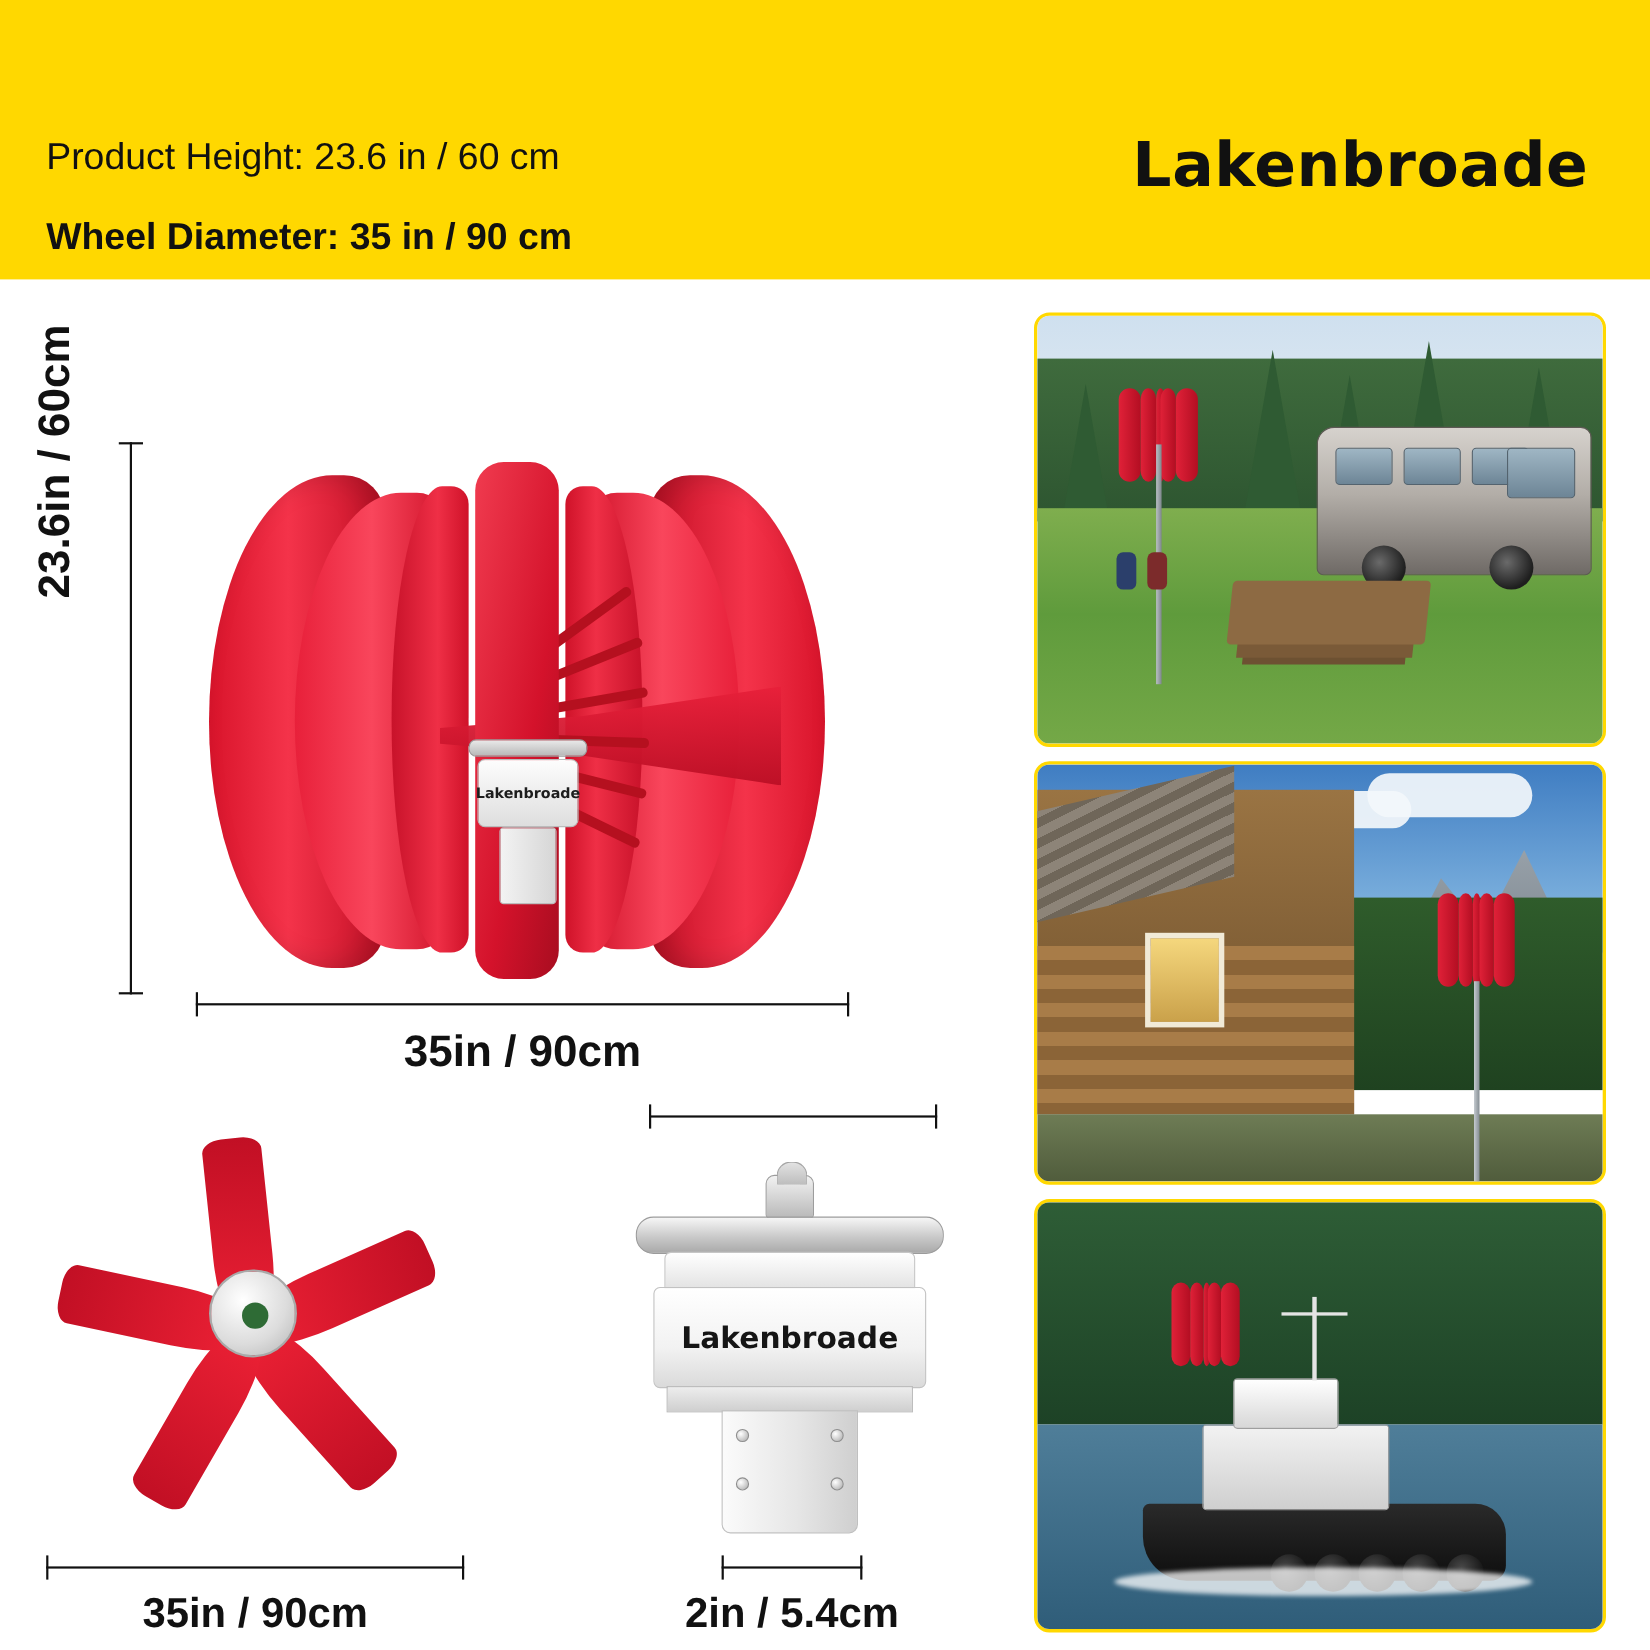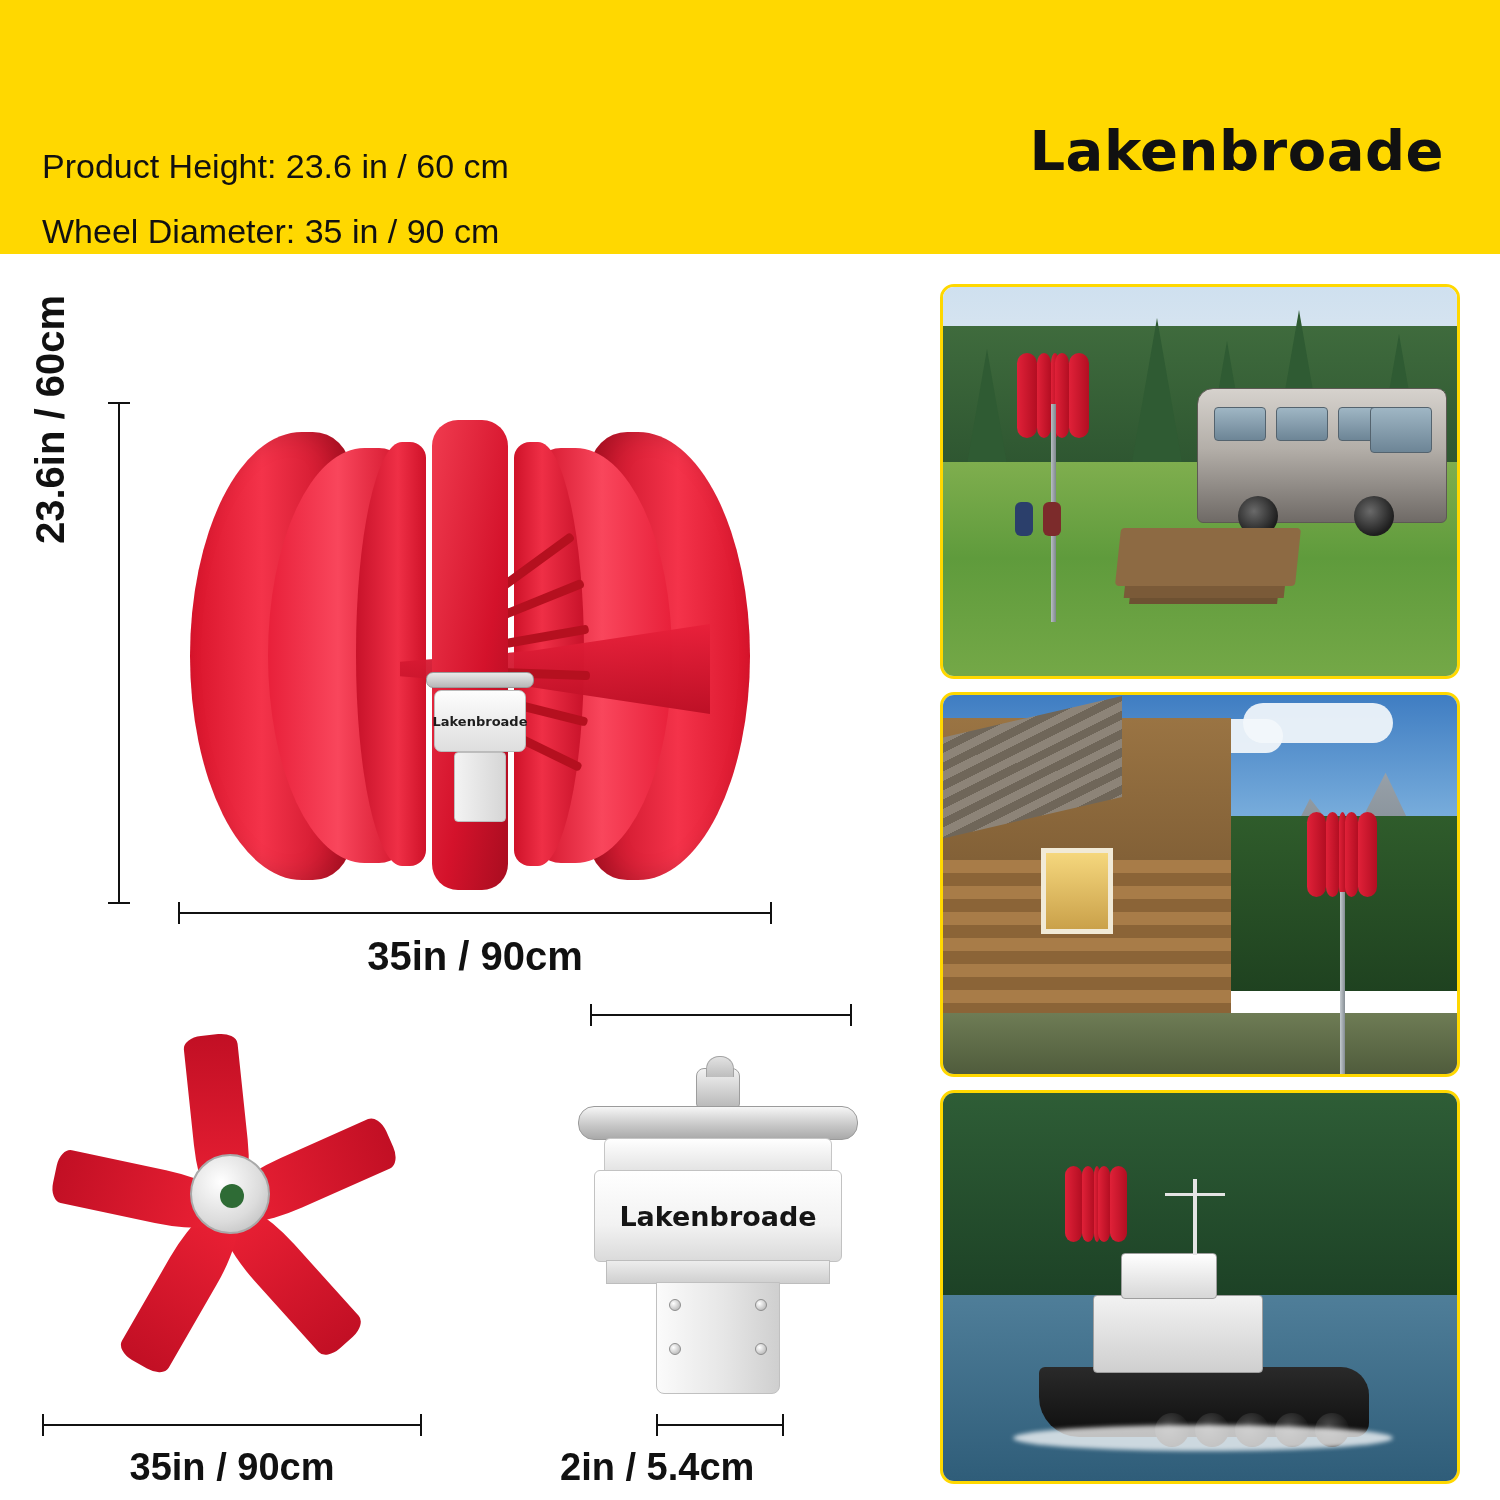--- a/index.html
+++ b/index.html
@@ -33,22 +33,22 @@
     color: #0b0b0b;
     font-family: "Liberation Sans", sans-serif;
   }
   .spec-line {
     position: absolute;
     left: 42px;
     font-size: 34px;
     color: #111;
     font-family: "Liberation Sans", sans-serif;
   }
-  .spec-line.l1 { top: 147px; }
-  .spec-line.l2 { top: 212px; }
+  .spec-line.l1 { top: 124px; }
+  .spec-line.l2 { top: 196px; font-weight: bold; }
   .brand-header {
     position: absolute;
     right: 56px; top: 118px;
     font-size: 56px;
     font-weight: bold;
     color: #111;
     font-family: "DejaVu Sans", sans-serif;
     letter-spacing: 0.5px;
   }
 
@@ -344,21 +344,21 @@
   .g-dim-bot {
     position: absolute; left: 656px; top: 1170px;
     width: 128px; height: 2px; background: #111;
   }
   .g-dim-bot::before, .g-dim-bot::after {
     content:""; position:absolute; top:-10px; width:2px; height:22px; background:#111;
   }
   .g-dim-bot::before { left:0; } .g-dim-bot::after { right:0; }
   .g-dim-bot-label {
     position: absolute; left: 560px; top: 1192px;
-    width: 320px; text-align: left;
+    width: 320px; text-align: center;
     font-size: 38px; font-weight: bold; color:#111;
   }
 
   
   .photos {
     position: absolute;
     left: 940px; top: 284px;
     width: 520px; height: 1200px;
   }
   .photo {

